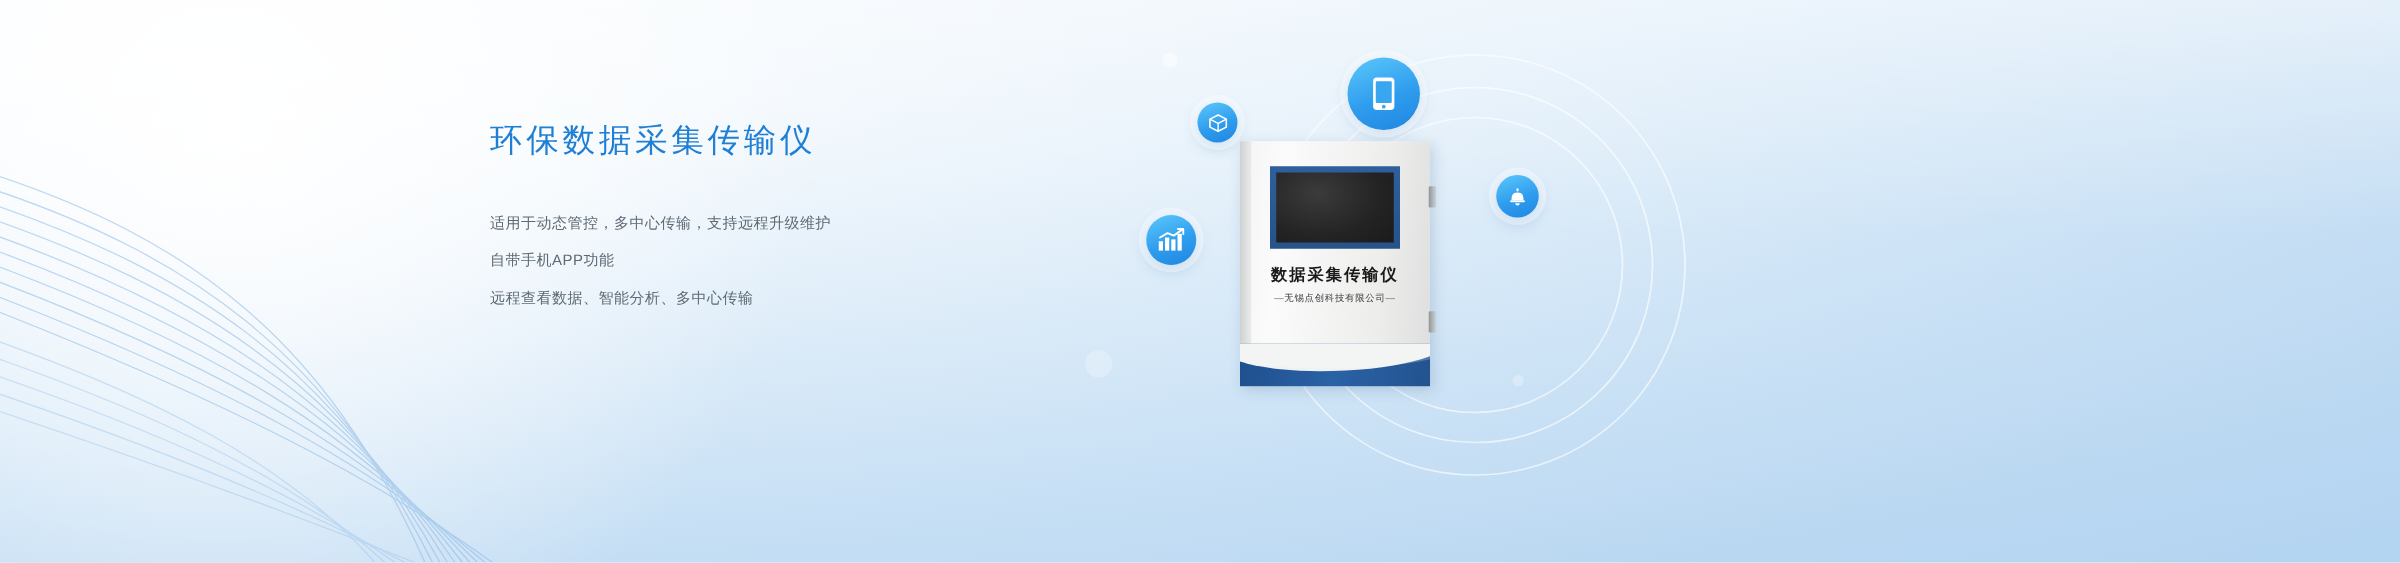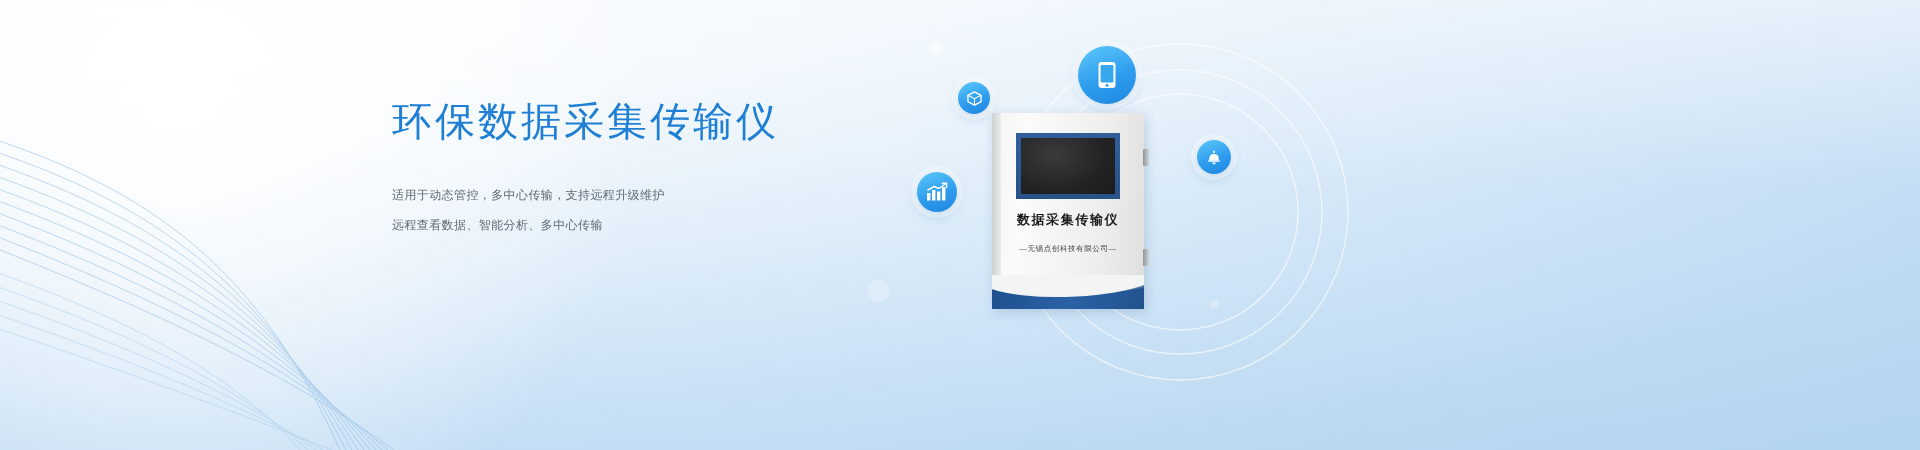--- a/index.html
+++ b/index.html
@@ -35,21 +35,21 @@
     position:absolute;left:0;top:120px;width:680px;height:330px;
     pointer-events:none;
   }
   .ribbon svg{display:block;width:100%;height:100%;}
 
   
   .copy{
     position:absolute;left:392px;top:96px;width:520px;
   }
   .title{
-    font-size:40px;
+    font-size:26px;
     line-height:1.25;
     letter-spacing:3px;
     color:#1f7fd4;
     font-weight:400;
     white-space:nowrap;
   }
   .sub{
     margin-top:34px;
   }
   .sub-line{
@@ -111,21 +111,21 @@
     background:radial-gradient(120% 140% at 35% 30%, #3b3b3b 0%, #232323 45%, #131313 100%);
   }
   .label{
     position:absolute;left:0;top:98px;width:100%;text-align:center;
   }
   .label-main{
     font-family:"Liberation Serif","DejaVu Serif",serif;
     font-size:13px;font-weight:700;letter-spacing:1.6px;color:#1a1a1a;
   }
   .label-sub{
-    margin-top:15px;
+    margin-top:5px;
     font-family:"Liberation Serif","DejaVu Serif",serif;
     font-size:7.5px;letter-spacing:.6px;color:#3a3a3a;
   }
   .device-foot{
     position:absolute;left:0;bottom:0;width:100%;height:34px;
     background:linear-gradient(100deg,#1f4f8e 0%,#2a62a6 50%,#23538f 100%);
     overflow:hidden;
   }
   .device-foot::before{
     content:"";position:absolute;left:-12%;top:-26px;width:124%;height:48px;
@@ -165,20 +165,21 @@
         <path d="M-10,192 C126,238 242,286 324,330"></path>
         <path d="M-10,206 C128,252 246,296 332,330"></path>
       </g>
     </svg>
   </div>
 
   <div class="copy">
     <h1 class="title">环保数据采集传输仪</h1>
     <div class="sub">
       <p class="sub-line">适用于动态管控，多中心传输，支持远程升级维护</p>
+      <p class="sub-line">自带手机APP功能</p>
       <p class="sub-line">远程查看数据、智能分析、多中心传输</p>
     </div>
   </div>
 
   <div class="product">
 
     <div class="arcs">
       <svg width="560" height="450" viewBox="0 0 560 450" aria-hidden="true">
         <g fill="none" stroke="#ffffff" stroke-width="1.3" opacity=".65">
           <circle cx="300" cy="212" r="168"></circle>

